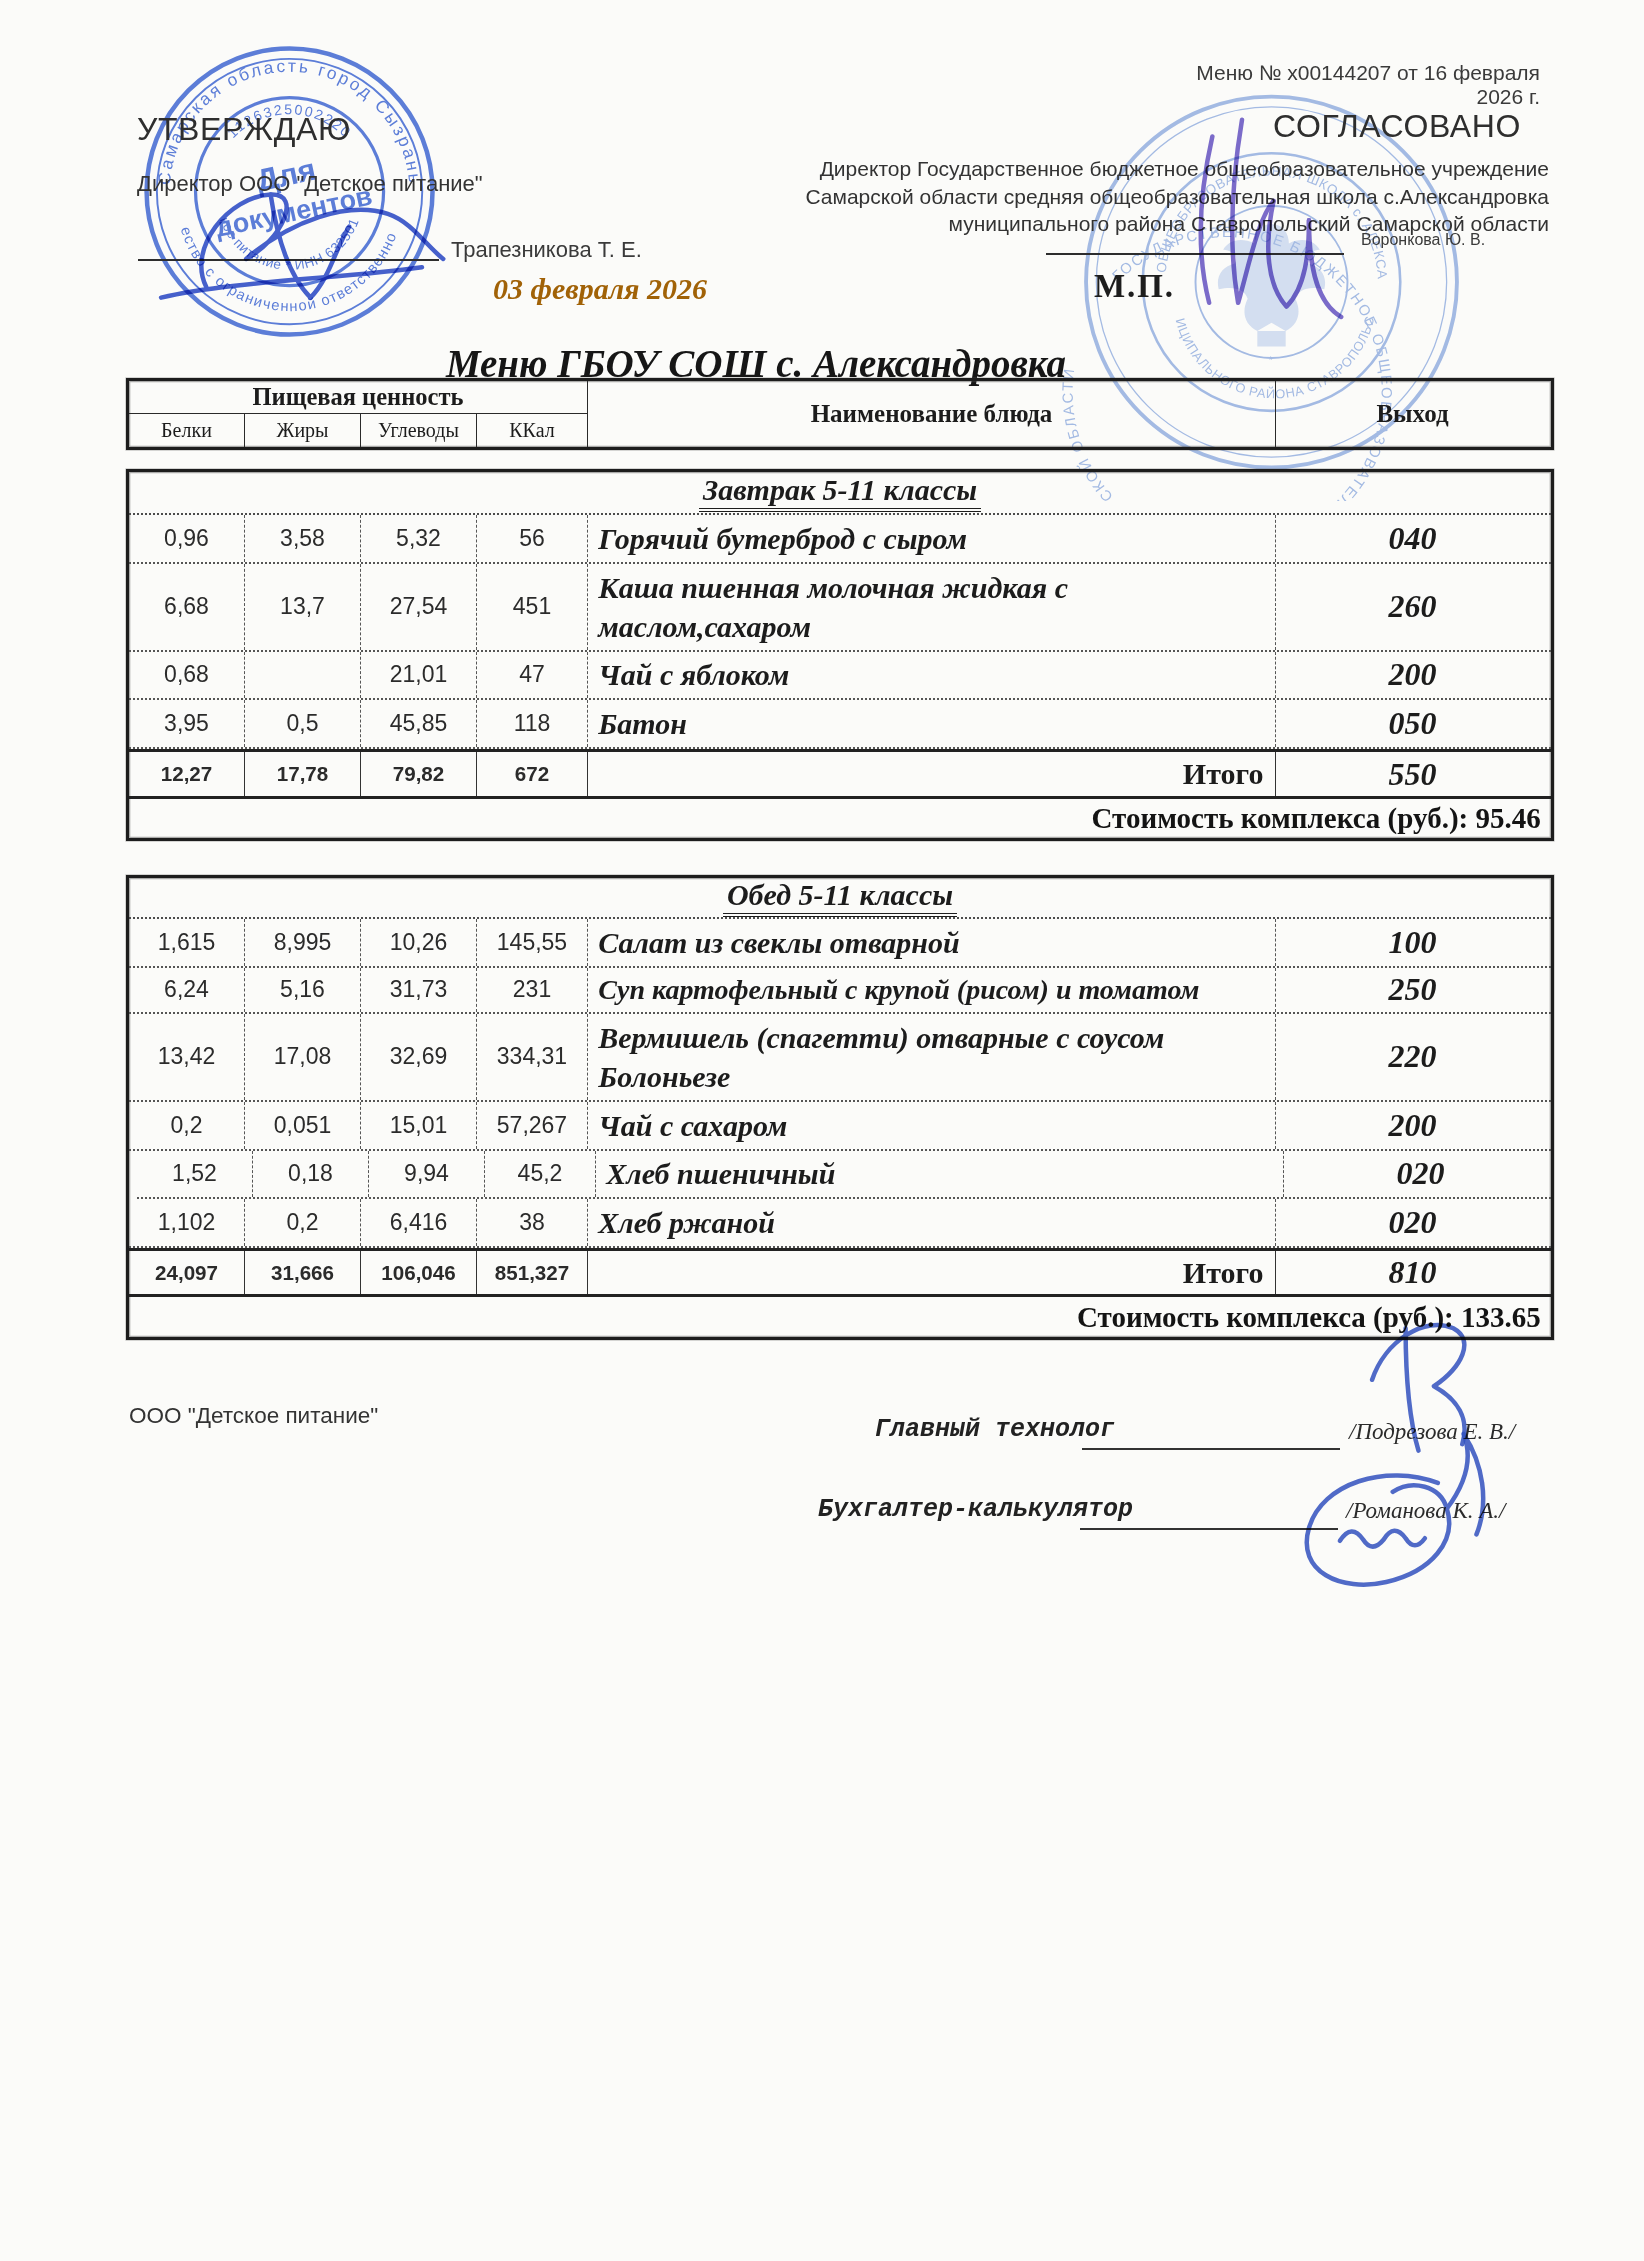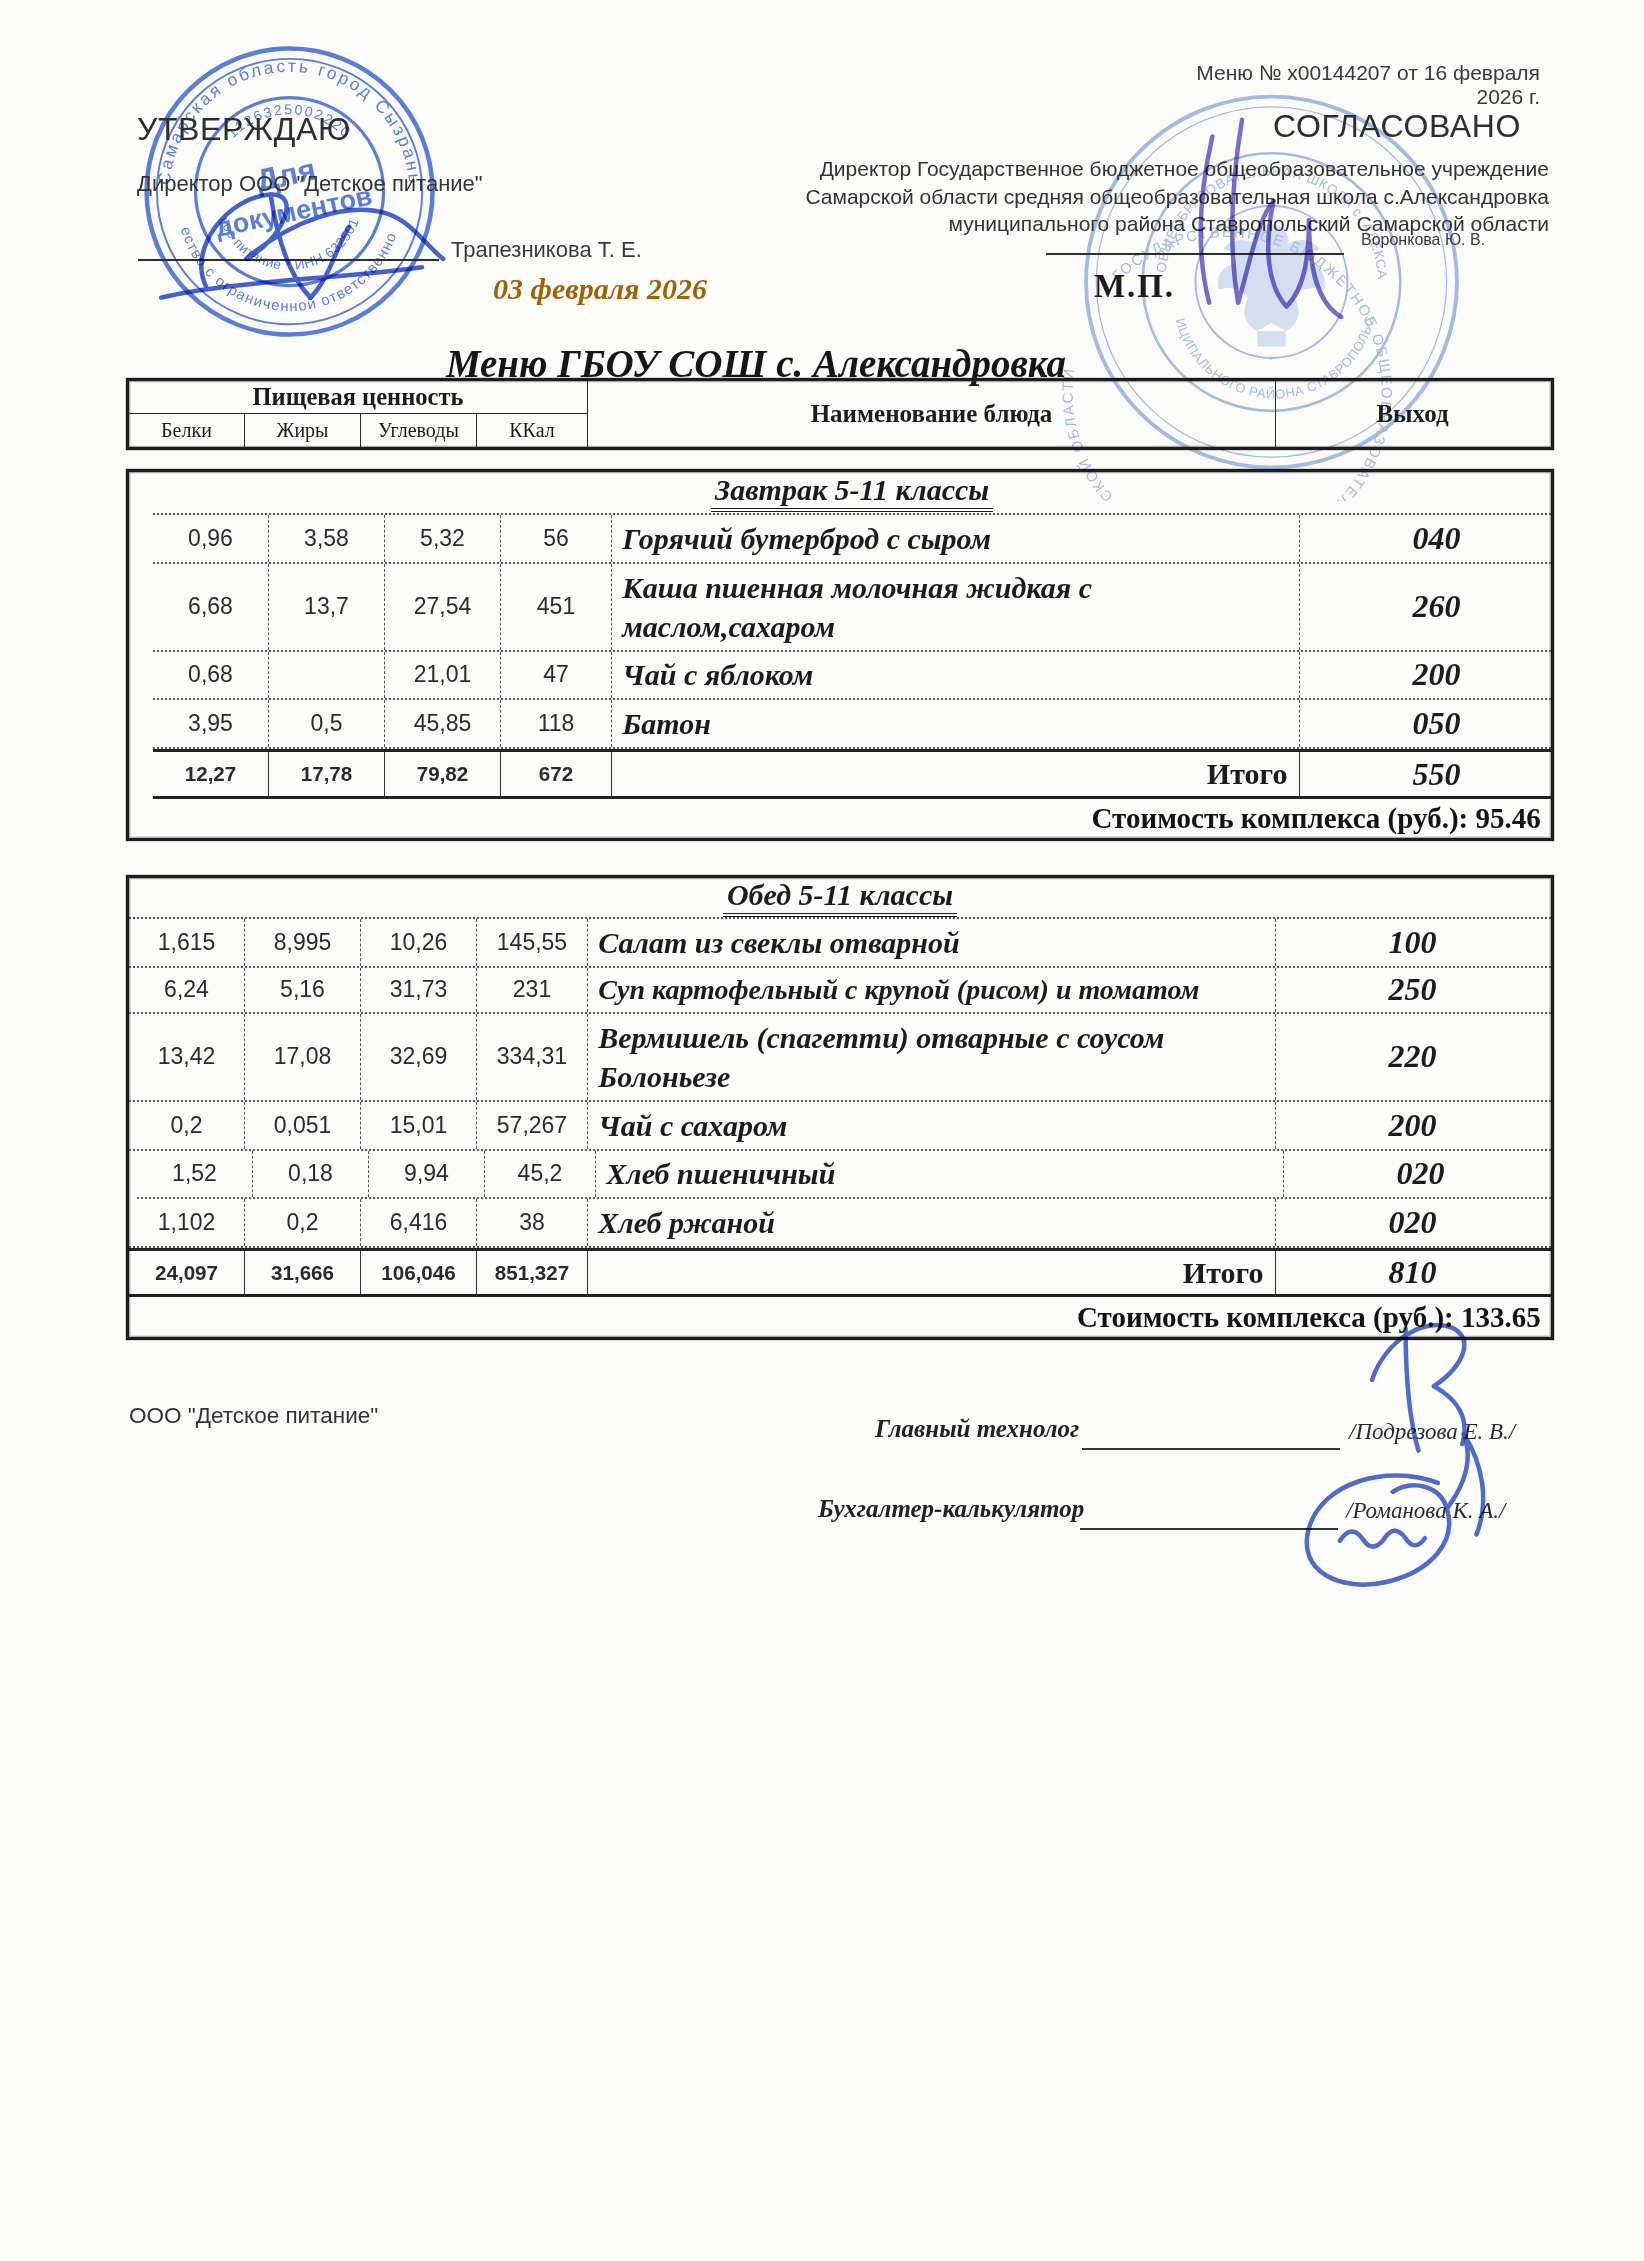--- a/index.html
+++ b/index.html
@@ -47,21 +47,21 @@
   .num  { font-size:23px; color:#2b2b2b; border-right:1.3px dashed #565656; font-family:"Liberation Sans", sans-serif; }
   .dish { justify-content:flex-start; padding:3.9px 13px 3.9px 10.3px; font-size:30px; font-weight:bold; font-style:italic; font-family:"Liberation Serif", serif; border-right:1.3px dashed #565656; white-space:pre-line; line-height:1.3; }
   .out  { font-size:32px; font-weight:bold; font-style:italic; font-family:"Liberation Serif", serif; }
   .trow { border-top:3.2px solid #222; border-bottom:3.2px solid #222; }
   .trow .num { font-weight:bold; font-size:20.6px; border-right:1.9px solid #333; }
   .tlabel { justify-content:flex-end; padding-right:11.6px; font-size:30px; font-weight:bold; font-family:"Liberation Serif", serif; border-right:1.9px solid #333; }
   .cost { display:flex; align-items:center; justify-content:flex-end; padding-right:10.3px; font-size:29px; font-weight:bold; font-family:"Liberation Serif", serif; color:#141414; }
 
   
   .footer-org { left:129px; top:1403px; font-size:22.5px; color:#333; }
-  .f-label { font-size:25px; font-weight:bold; font-style:italic; color:#222; }
+  .f-label { font-size:25px; font-weight:bold; font-style:italic; color:#222;font-family:Liberation Mono, monospace; }
   .f-line  { border-bottom:2.6px solid #333; height:0.6px; }
   .f-name  { font-size:23px; font-style:italic; color:#2b2b2b; }
 
   .ink { position:absolute; left:0; top:0; pointer-events:none; mix-blend-mode:multiply; }
 </style>
 </head>
 <body>
 
 <div class="page">
 
@@ -131,21 +131,21 @@
       <div class="cell hcell hgroup hrow1">Пищевая ценность</div>
       <div class="cell hcell hdish">Наименование блюда</div>
       <div class="cell hcell hout">Выход</div>
       <div class="cell hcell hsub hrow2">Белки</div>
       <div class="cell hcell hsub hrow2">Жиры</div>
       <div class="cell hcell hsub hrow2">Углеводы</div>
       <div class="cell hcell hsub hrow2">ККал</div>
     </div>
   </div>
 
-  <div class="tbl serif" style="top:469px;padding-left:24px;">
+  <div class="tbl serif" style="top:469px;">
     <div class="sec-title" style="height:43px;">
         <span>Завтрак 5-11 классы</span>
       </div>
     <div class="grid row" style="min-height:48px;">
       <div class="cell num">0,96</div>
       <div class="cell num">3,58</div>
       <div class="cell num">5,32</div>
       <div class="cell num">56</div>
       <div class="cell dish">Горячий бутерброд с сыром</div>
       <div class="cell out">040</div>

